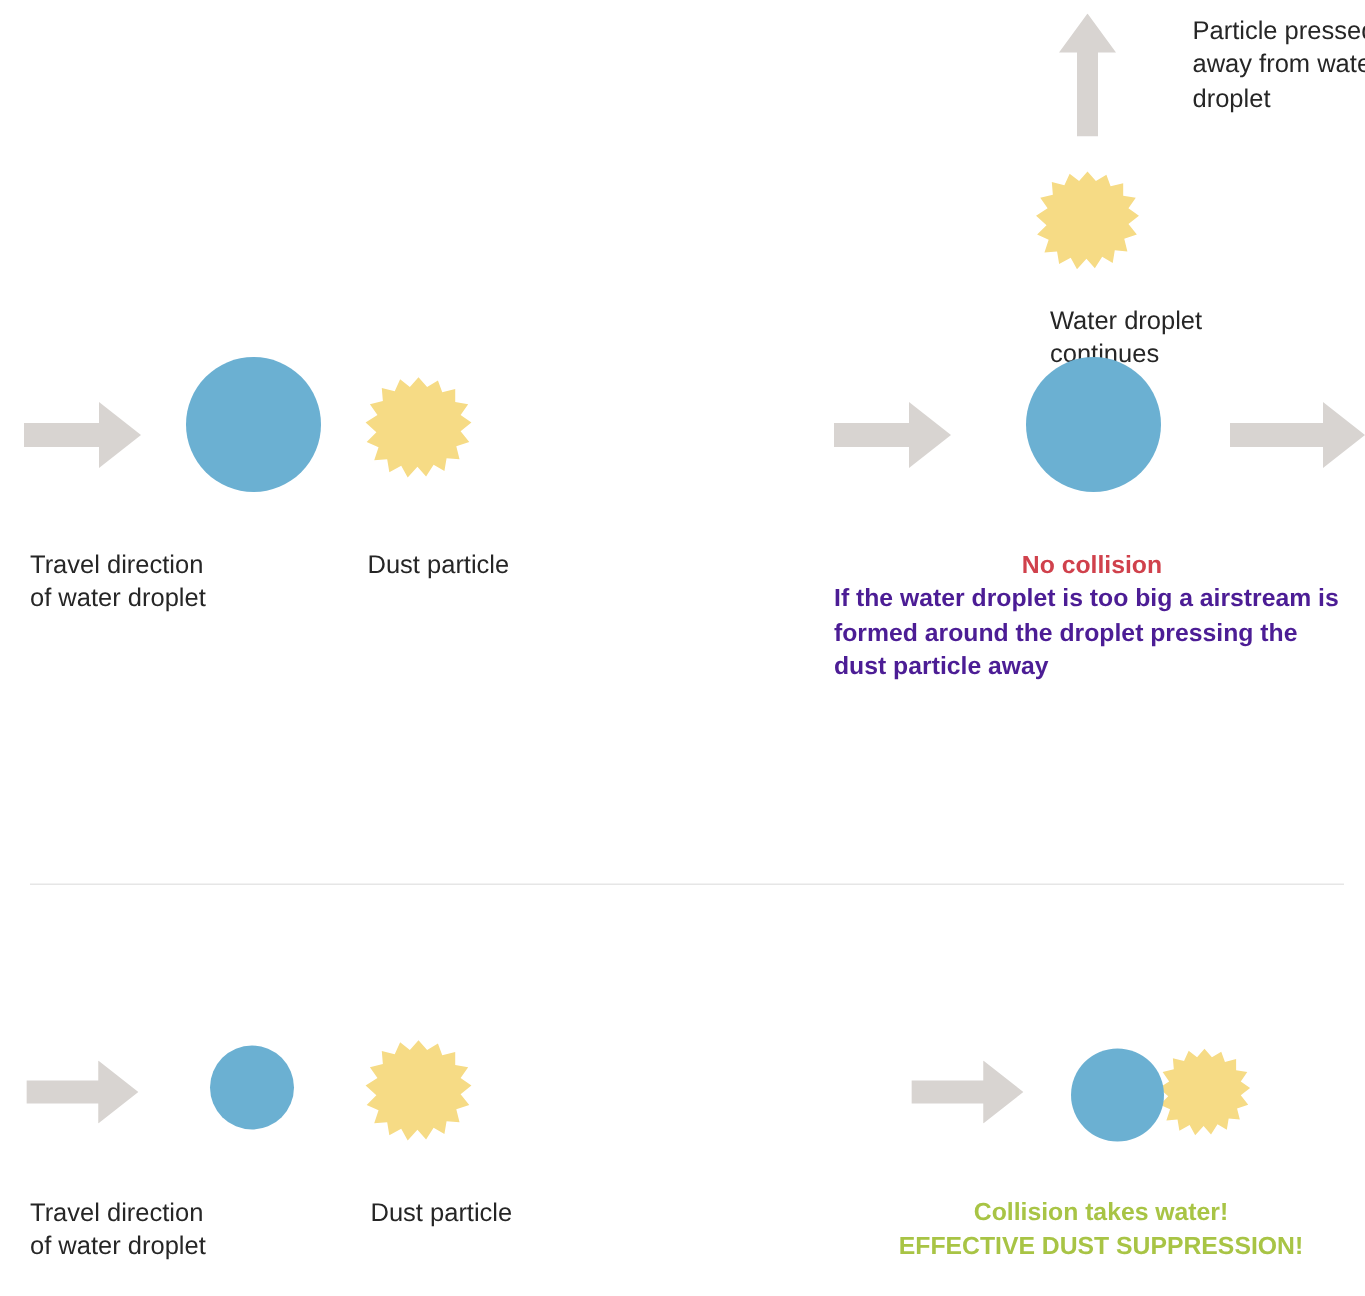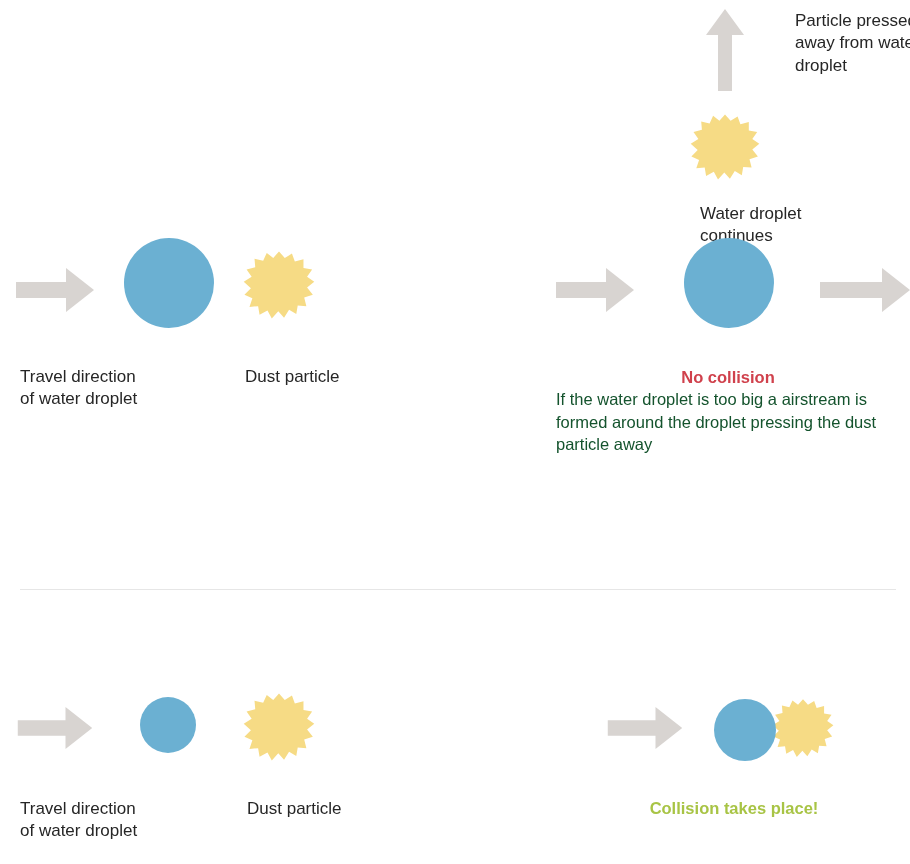--- a/index.html
+++ b/index.html
@@ -26,22 +26,23 @@
     font-size: 17px;
     line-height: 1.32;
     color: #262626;
     white-space: pre-line;
   }
   .label-right { }
 
   .caption-red {
     font-size: 16.5px;
     line-height: 1.35;
-    color: #14532d;
+    color: #4c1d95;
     white-space: pre-line;
+    font-weight: bold;
   }
   .caption-red-title {
     font-size: 16.5px;
     font-weight: bold;
     color: #d0414c;
     text-align: center;
     line-height: 1.35;
   }
   .caption-green {
     font-size: 16.5px;
@@ -163,16 +164,17 @@
       <svg width="62" height="62" viewBox="0 0 100 100" aria-hidden="true">
         <path fill="#f6db85" d="M50 2 L58 11 L68 5 L72 16 L84 13 L84 25 L96 27 L89 37 L99 44 L89 52
           L97 62 L85 66 L88 78 L76 77 L74 89 L64 83 L57 94 L49 85 L40 95 L34 84 L23 90 L21 78
           L9 79 L13 67 L2 62 L11 53 L1 44 L12 37 L5 27 L17 24 L16 12 L28 15 L33 4 L42 11 Z"></path>
       </svg>
     </div>
     <div class="abs droplet" style="left:0px; top:5px; width:62px; height:62px;"></div>
   </div>
 
   <div class="abs" style="left:560px; top:797px; width:348px;">
-    <div class="caption-green">Collision takes place!</div>
+    <div class="caption-green">Collision takes water!</div>
+    <div class="caption-green">EFFECTIVE DUST SUPPRESSION!</div>
   </div>
 
 </div>
 
 </body></html>

